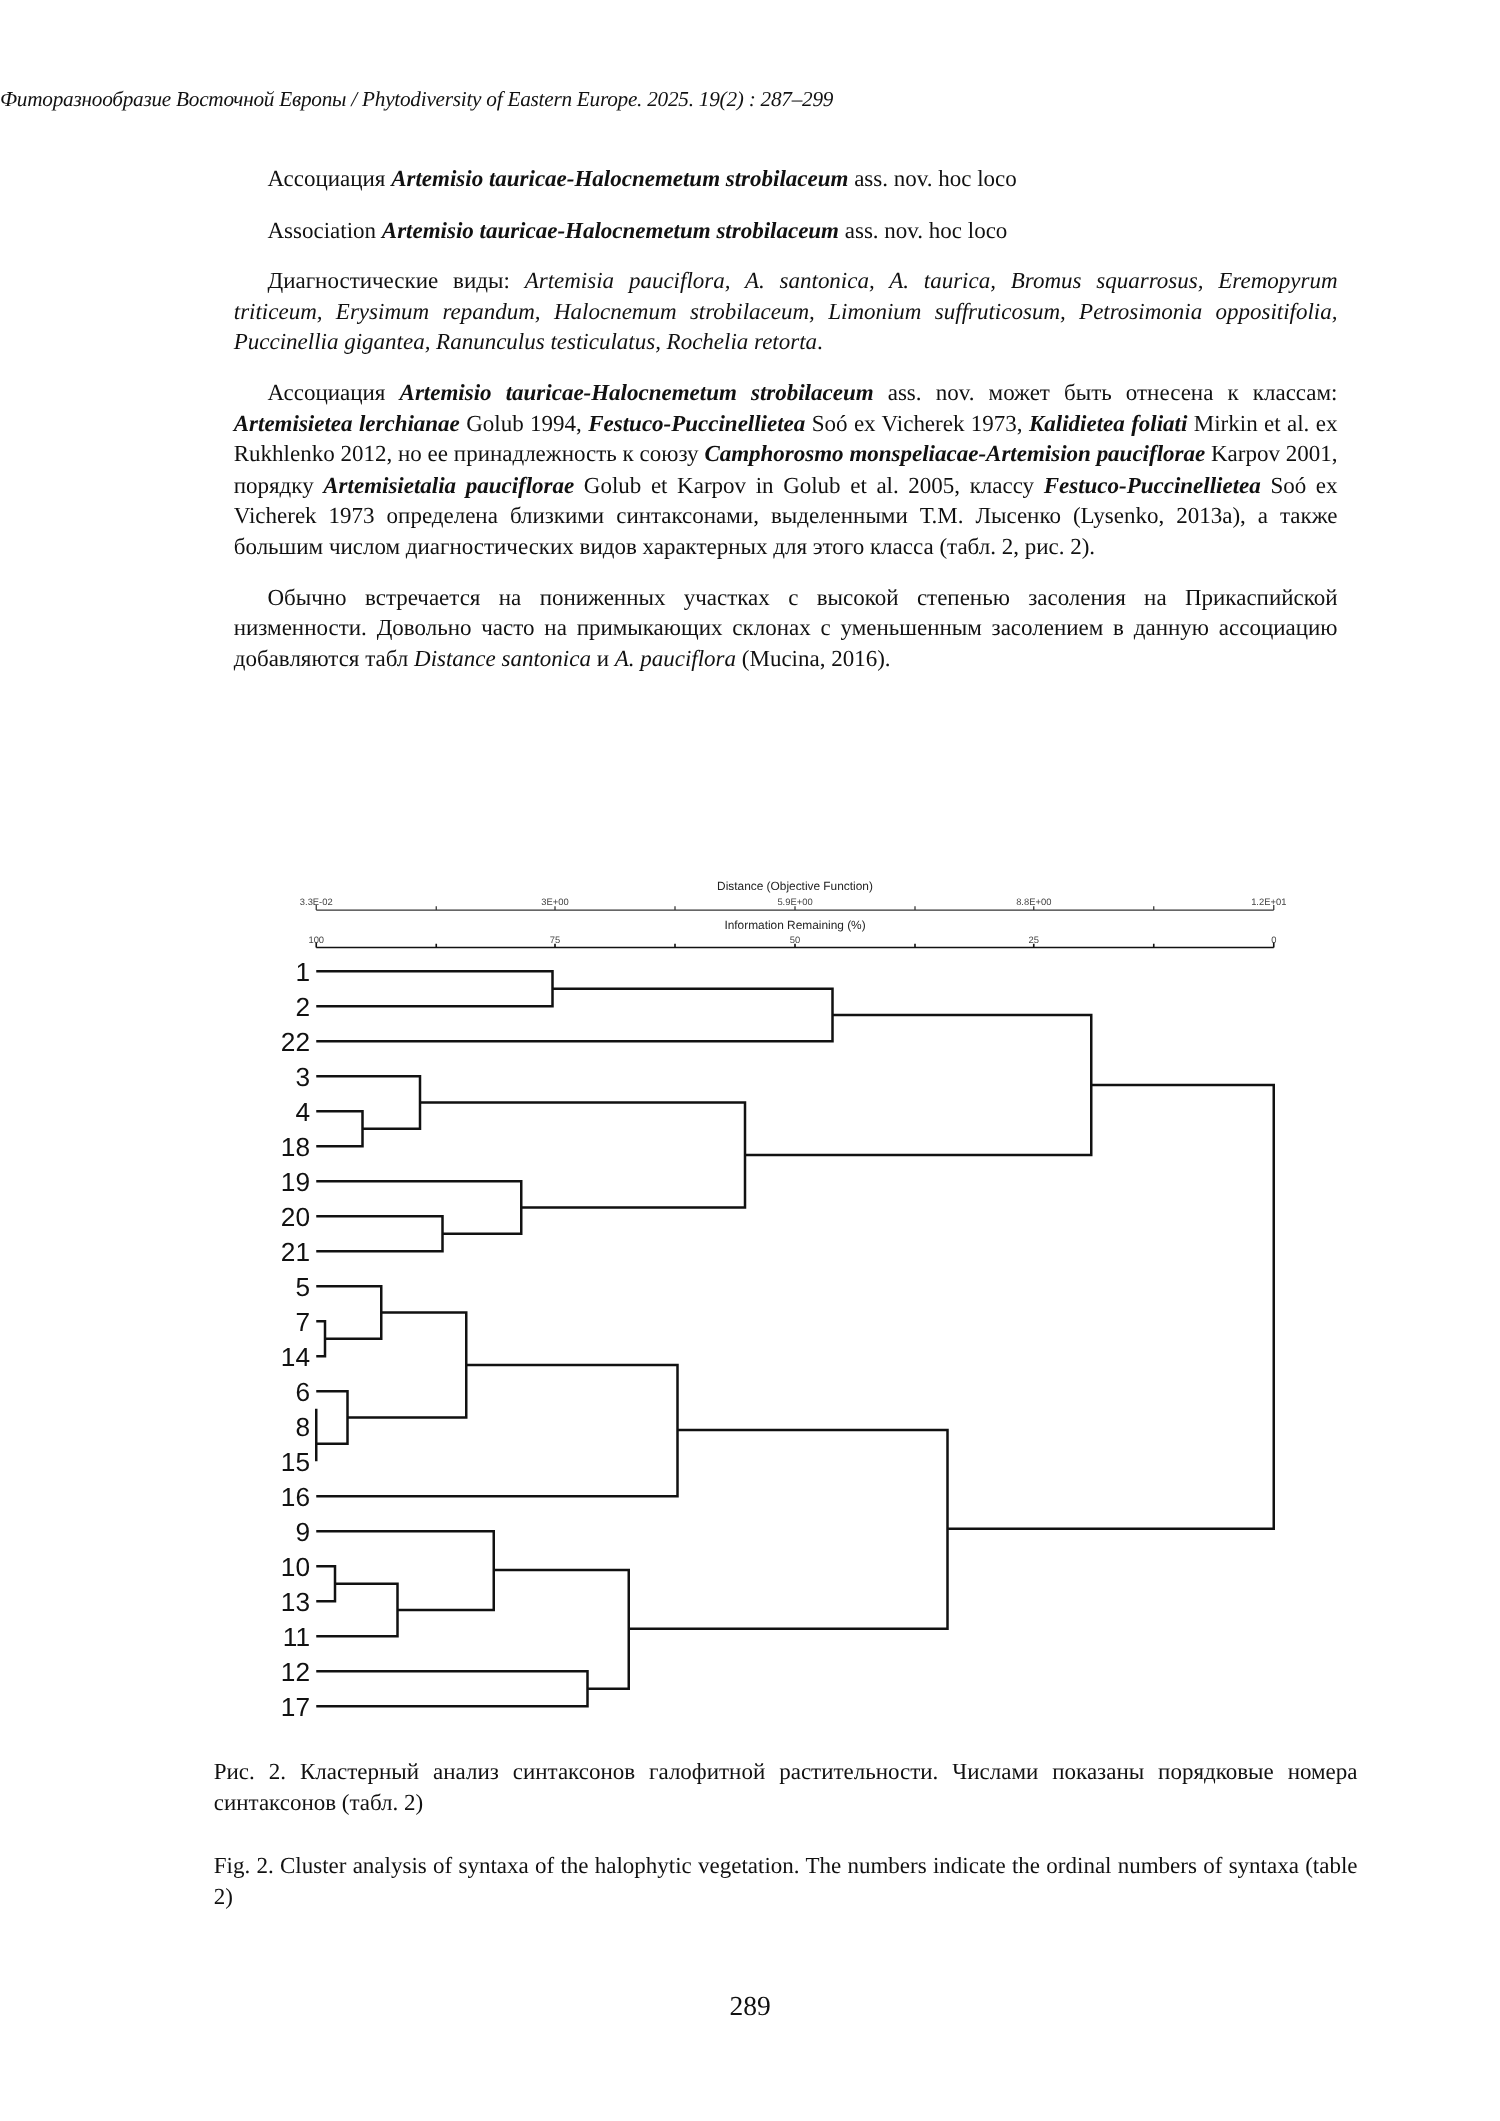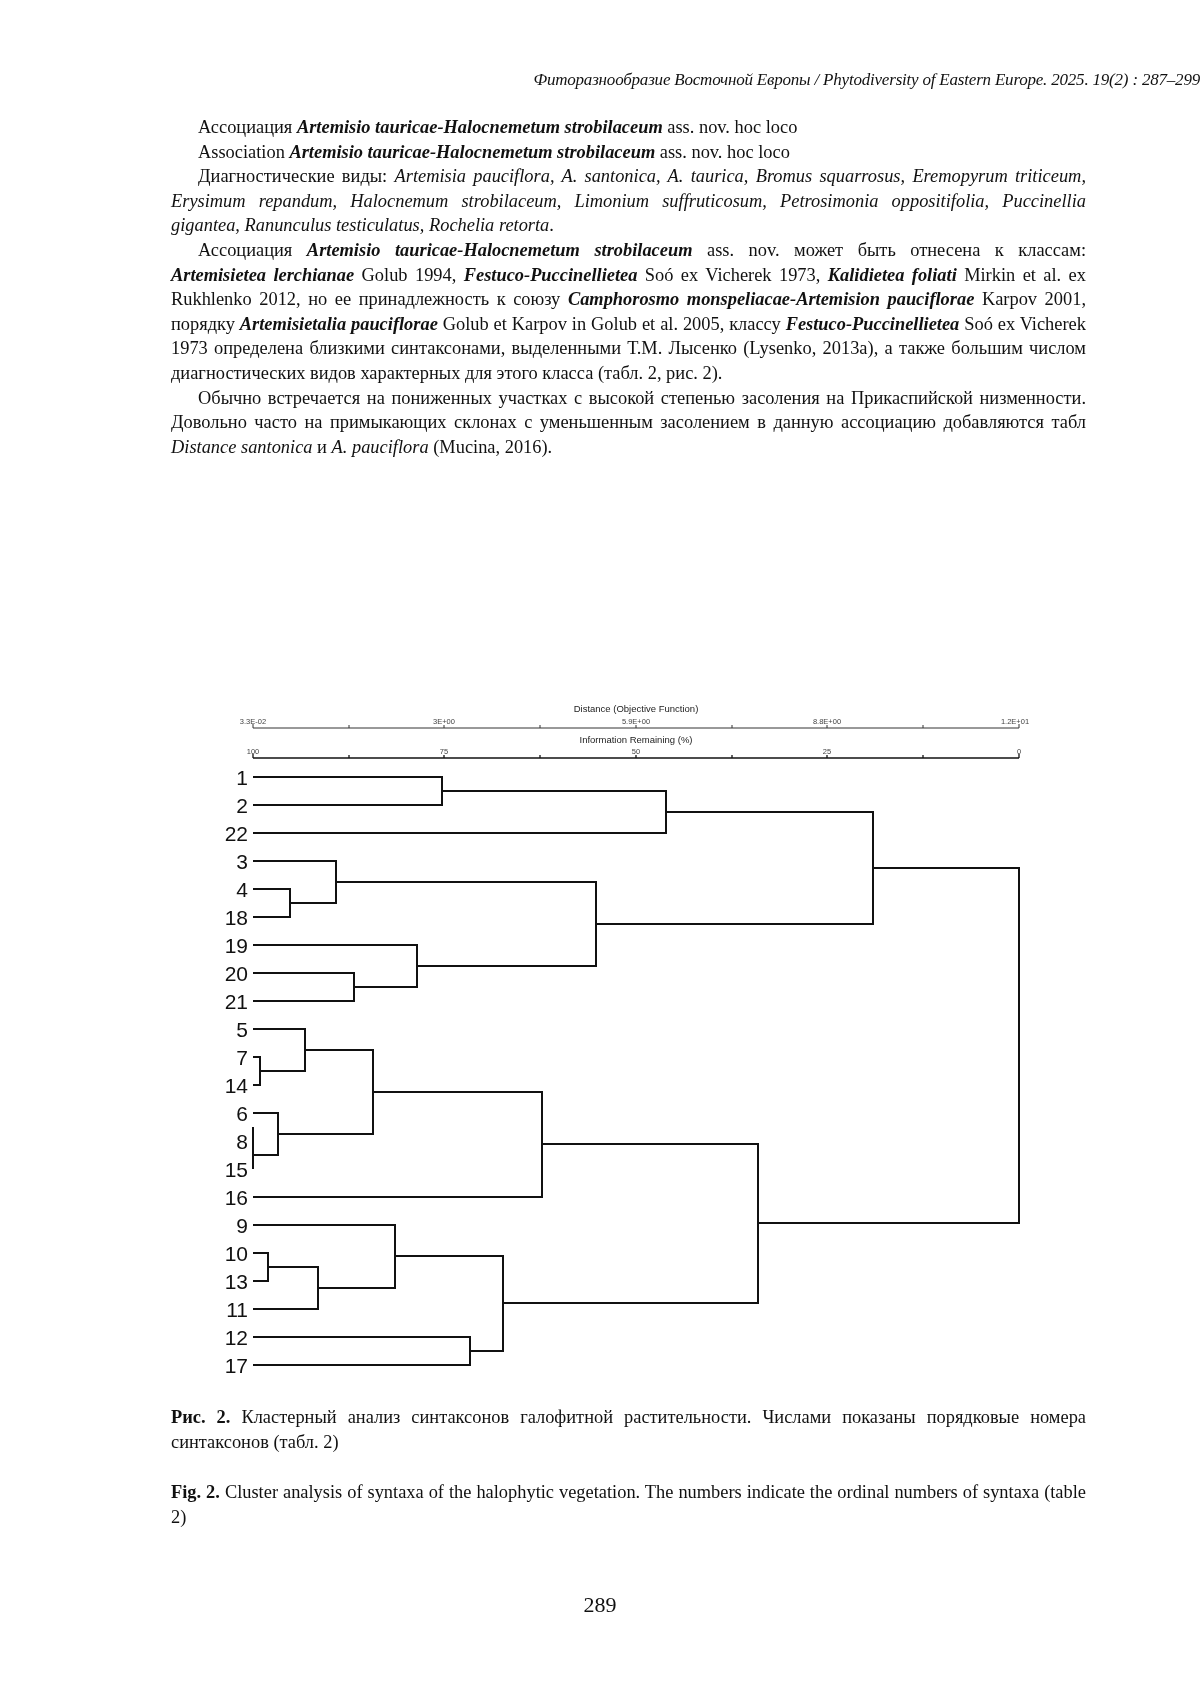--- a/index.html
+++ b/index.html
@@ -1,31 +1,31 @@
 <!DOCTYPE html>
 <html><head>
 <meta charset="utf-8">
 <style>
   html, body { margin:0; padding:0; background:#ffffff; }
   body { width:1200px; height:1697px; position:relative; overflow:hidden;
          font-family:"Liberation Serif", "DejaVu Serif", serif; color:#111; }
-  .page-header { position:absolute; top:70px; left:0; width:1200px; text-align:right;
+  .page-header { position:absolute; top:70px; left:0; width:1200px; text-align:left;
          font-style:italic; font-size:17px; letter-spacing:-0.2px; }
   .body-text { position:absolute; left:171px; width:915px; font-size:18.4px; line-height:24.6px; text-align:justify; }
-  .body-text p { margin:0; text-indent:27px; }
+  .body-text p { margin:16px; text-indent:27px; }
   .bi { font-weight:bold; font-style:italic; }
   .it { font-style:italic; }
   #p1 { top:115px; }
   .fig { position:absolute; left:0; top:0; width:970px; height:1697px; pointer-events:none; }
   .fig svg { position:absolute; left:0; top:0; }
   .axis-title { font-family:"Liberation Sans", "DejaVu Sans", sans-serif; font-size:9.5px; fill:#222; }
   .axis-tick { font-family:"Liberation Sans", "DejaVu Sans", sans-serif; font-size:7.5px; fill:#444; }
   .leaf-label { font-family:"Liberation Sans", "DejaVu Sans", sans-serif; font-size:21px; fill:#111; }
   .caption { position:absolute; left:171px; width:915px; font-size:18.4px; line-height:24.6px; text-align:justify; }
-  .caption b { font-weight:bold; }
+  .caption b { font-weight:normal; }
   #cap-ru { top:1405px; }
   #cap-en { top:1480px; }
   .page-number { position:absolute; top:1592px; left:0; width:1200px; text-align:center; font-size:22px; }
 </style>
 </head>
 <body>
 
 <div class="page-header">Фиторазнообразие Восточной Европы / Phytodiversity of Eastern Europe. 2025. 19(2) : 287–299</div>
 
 <div class="body-text" id="p1">

